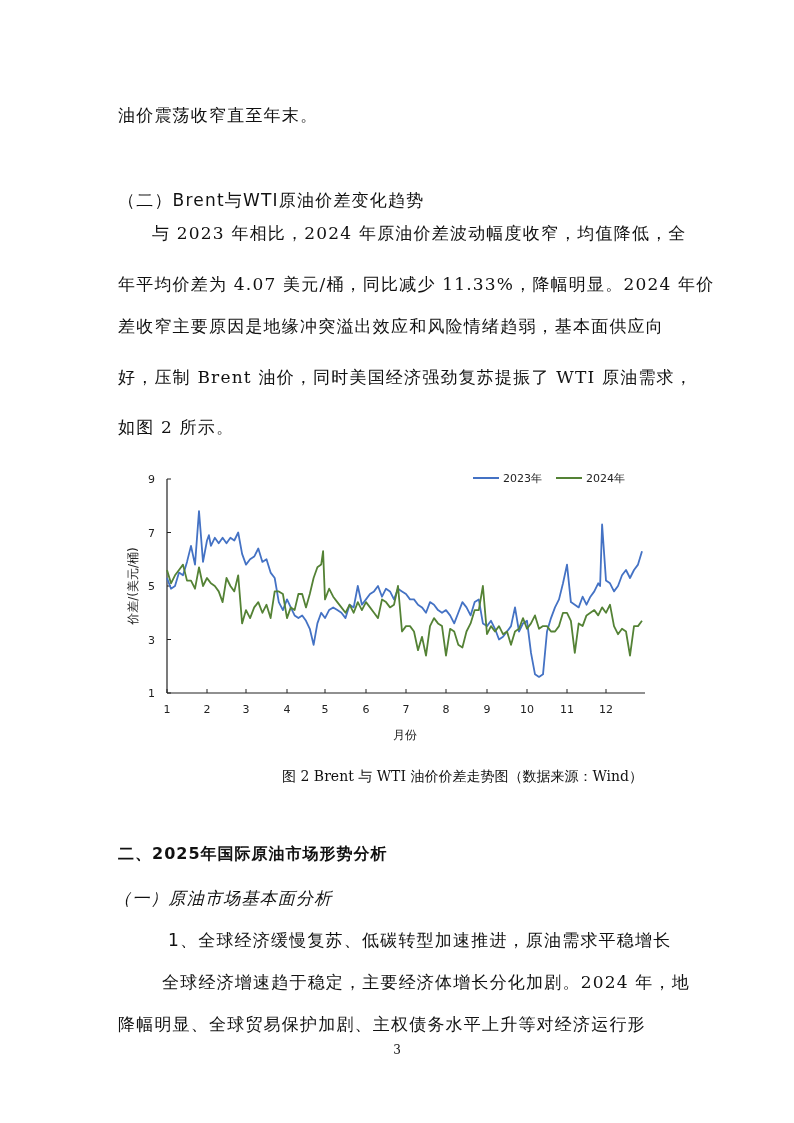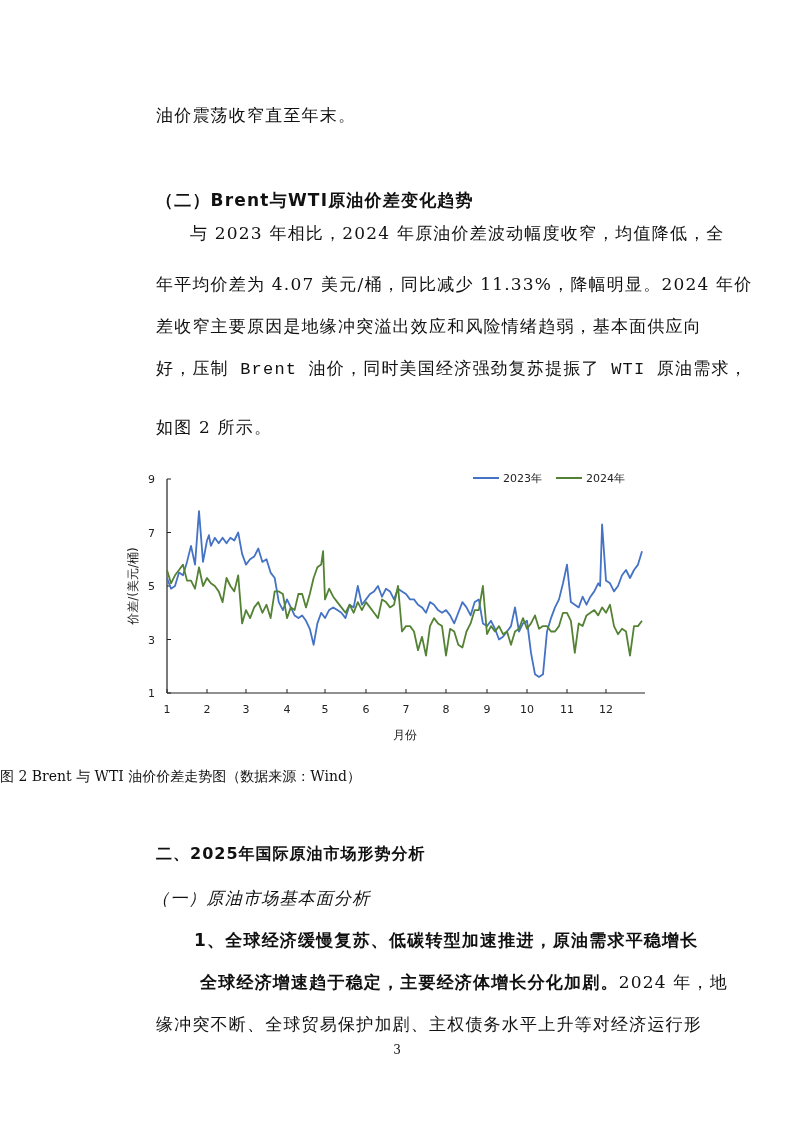--- a/index.html
+++ b/index.html
@@ -1,37 +1,37 @@
 <!DOCTYPE html>
 <html><head>
 <meta charset="utf-8">
 <style>
   html, body { margin:0; padding:0; background:#fff; }
   body { width:794px; height:1123px; position:relative; overflow:hidden;
          font-family:"DejaVu Serif","Liberation Serif",serif; color:#111; }
-  .line { position:absolute; left:118px; width:560px; font-size:17px; letter-spacing:1.2px; white-space:nowrap;margin-left:38px; }
+  .line { position:absolute; left:118px; width:560px; font-size:17px; letter-spacing:1.2px; white-space:nowrap; }
   .indent { left:152px; }
-  .bold { font-weight:bold; font-family:"DejaVu Sans","Liberation Sans",sans-serif; }
+  .bold { font-weight:normal; font-family:"DejaVu Sans","Liberation Sans",sans-serif; }
   .h2 { font-size:16px; font-weight:bold; font-family:"DejaVu Sans","Liberation Sans",sans-serif; letter-spacing:1px; }
   .h3 { font-size:17px; font-family:"DejaVu Sans","Liberation Sans",sans-serif;font-style:italic; }
-  .caption { position:absolute; left:0; width:643px; text-align:left; font-size:14px; }
+  .caption { position:absolute; left:0; width:643px; text-align:right; font-size:14px; }
   .pageno { position:absolute; left:0; width:794px; text-align:center; font-size:12px; top:1043px; }
   svg text { font-family:"DejaVu Sans","Liberation Sans",sans-serif; }
   #chart { position:absolute; left:0; top:460px; }
 </style>
 </head>
 <body>
 
 <div class="line" style="top:104px;">油价震荡收窄直至年末。</div>
 <div class="line bold" style="top:189px;font-size:17px;">（二）Brent与WTI原油价差变化趋势</div>
 
 <div class="line indent" style="top:222px;">与 2023 年相比，2024 年原油价差波动幅度收窄，均值降低，全</div>
 <div class="line" style="top:273px;">年平均价差为 4.07 美元/桶，同比减少 11.33%，降幅明显。2024 年价</div>
 <div class="line" style="top:315px;">差收窄主要原因是地缘冲突溢出效应和风险情绪趋弱，基本面供应向</div>
-<div class="line" style="top:357px;font-family:Liberation Mono, monospace;">好，压制 Brent 油价，同时美国经济强劲复苏提振了 WTI 原油需求，</div>
+<div class="line" style="top:366px;">好，压制 Brent 油价，同时美国经济强劲复苏提振了 WTI 原油需求，</div>
 <div class="line" style="top:416px;">如图 2 所示。</div>
 
 <svg id="chart" width="794" height="300">
   <g id="axes">
       <line x1="167" y1="19" x2="167" y2="233" stroke="#222" stroke-width="1.2"></line>
       <line x1="167" y1="233" x2="645" y2="233" stroke="#222" stroke-width="1.2"></line>
       <line x1="167" y1="233" x2="171" y2="233" stroke="#222"></line>
       <text x="155" y="237" font-size="11" text-anchor="end" fill="#222">1</text>
       <line x1="167" y1="179.5" x2="171" y2="179.5" stroke="#222"></line>
       <text x="155" y="183.5" font-size="11" text-anchor="end" fill="#222">3</text>
@@ -77,18 +77,18 @@
       <text x="503" y="22" font-size="11" fill="#222">2023年</text>
       <line x1="556" y1="18" x2="582" y2="18" stroke="#548235" stroke-width="2"></line>
       <text x="586" y="22" font-size="11" fill="#222">2024年</text>
     </g>
 </svg>
 
 <div class="caption" style="top:768px;">图 2 Brent 与 WTI 油价价差走势图（数据来源：Wind）</div>
 
 <div class="line h2" style="top:844px;">二、2025年国际原油市场形势分析</div>
 <div class="line h3" style="top:887px;left:114px;">（一）原油市场基本面分析</div>
-<div class="line bold" style="top:929px;left:156px;">1、全球经济缓慢复苏、低碳转型加速推进，原油需求平稳增长</div>
+<div class="line bold" style="top:929px;left:168px;">1、全球经济缓慢复苏、低碳转型加速推进，原油需求平稳增长</div>
 <div class="line" style="top:971px;left:146px;text-align:center;">
   <span class="bold">全球经济增速趋于稳定，主要经济体增长分化加剧。</span><span>2024 年，地</span>
 </div>
-<div class="line" style="top:1013px;">缘冲突不断、全球贸易保护加剧、主权债务水平上升等对经济运行形</div>
+<div class="line" style="top:1013px;">降幅明显、全球贸易保护加剧、主权债务水平上升等对经济运行形</div>
 <div class="pageno">3</div>
 
 </body></html>

